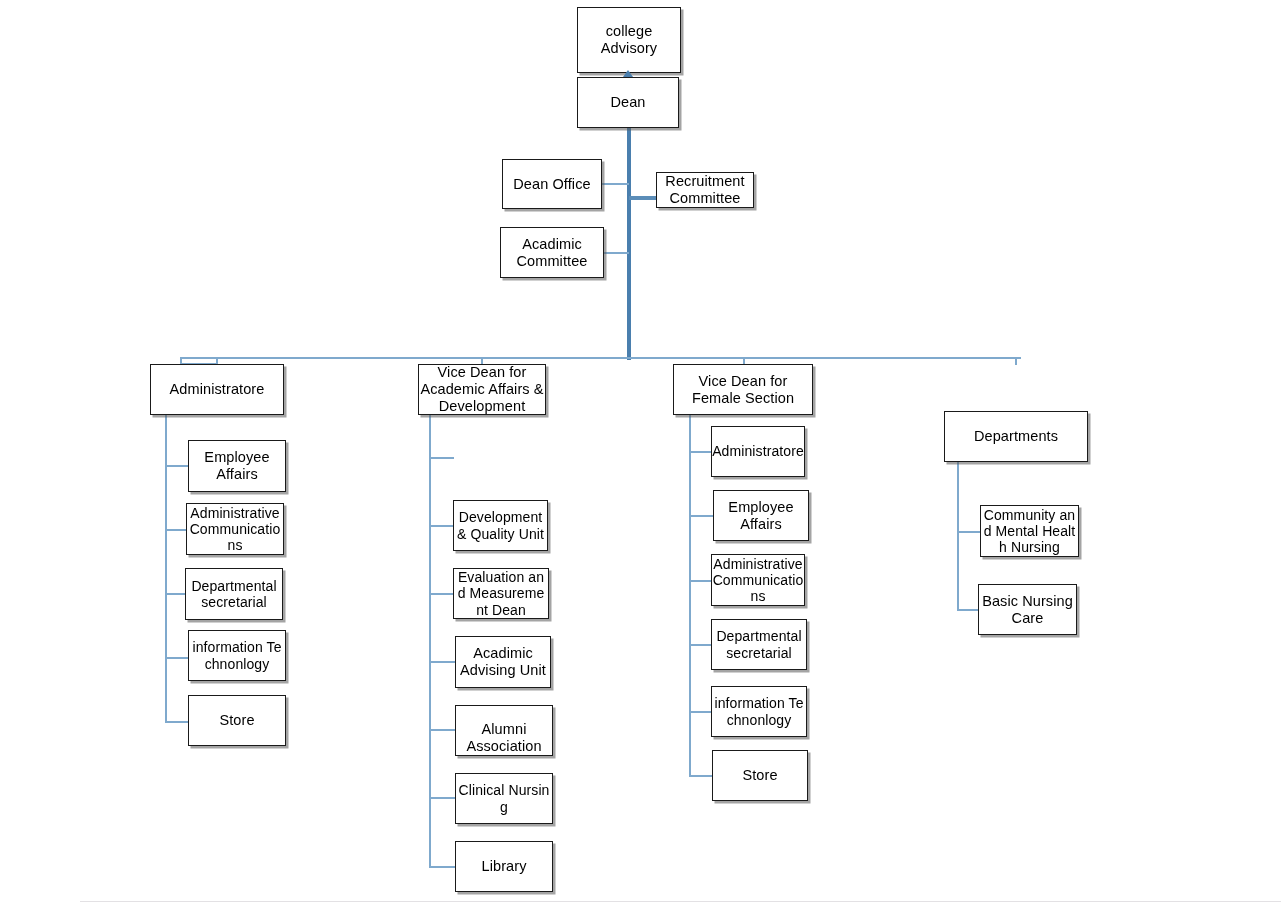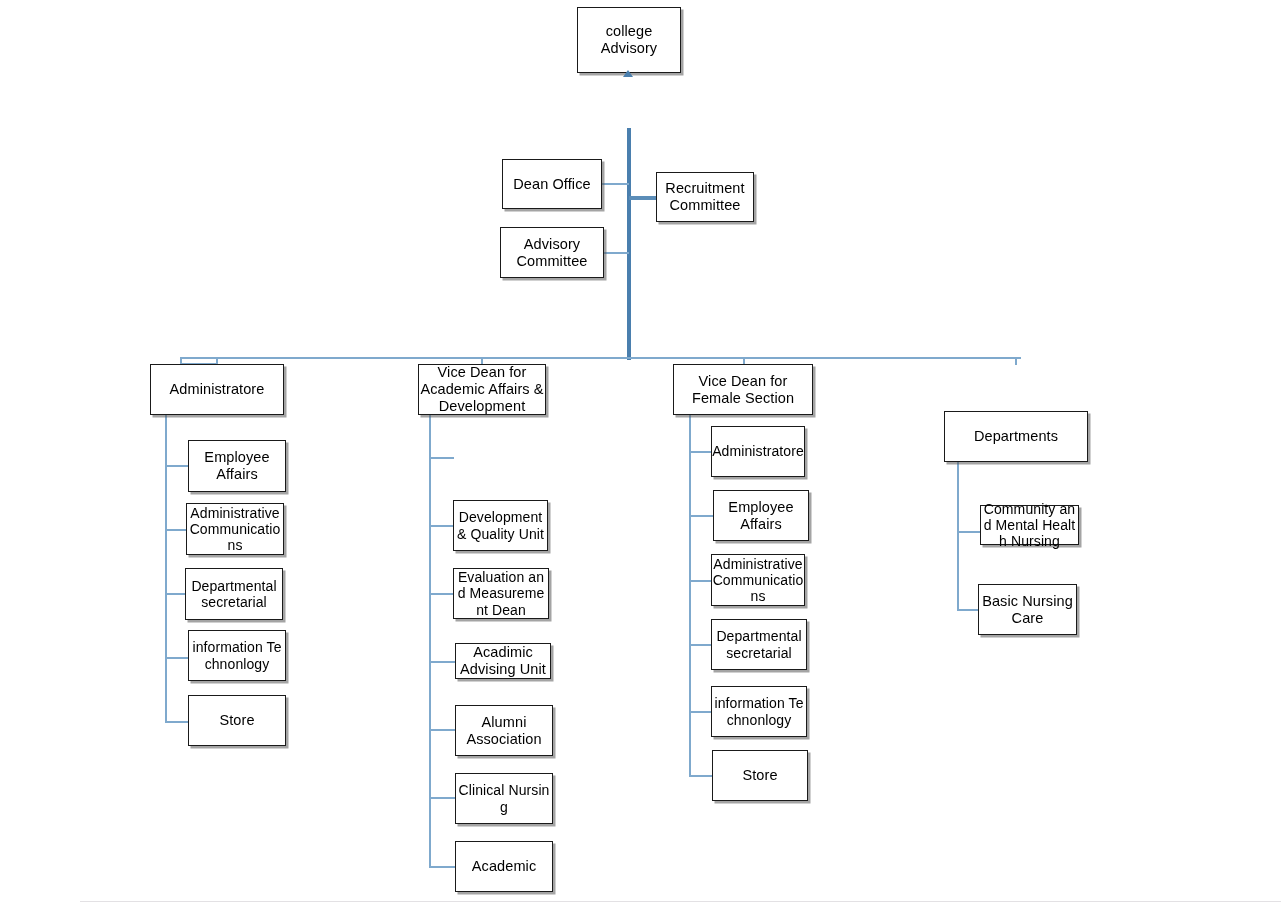--- a/index.html
+++ b/index.html
@@ -82,35 +82,38 @@
 <body>
 
 <div id="chart-canvas">
 
   <div class="node lead" style="left:577px; top:7px; width:104px; height:66px;">
     <span>college Advisory</span>
   </div>
 
   <div class="arrow-head" style="left:623px; top:70px;"></div>
 
+  <div class="node lead" style="left:577px; top:77px; width:102px; height:51px;">
+    <span>Dean</span>
+  </div>
 
   <div class="conn conn-v conn-trunk" style="left:627px; top:128px; width:4px; height:232px;"></div>
 
   <div class="conn conn-h conn-thin-h" style="left:602px; top:183px; width:27px;"></div>
   <div class="node lead" style="left:502px; top:159px; width:100px; height:50px;">
     <span>Dean Office</span>
   </div>
 
   <div class="conn conn-h conn-thin-h" style="left:602px; top:252px; width:27px;"></div>
   <div class="node lead" style="left:500px; top:227px; width:104px; height:51px;">
-    <span>Advisory Committee</span>
+    <span>Acadimic Committee</span>
   </div>
 
   <div class="conn conn-h" style="left:629px; top:196px; width:27px; height:4px;"></div>
-  <div class="node lead" style="left:656px; top:172px; width:98px; height:50px;">
+  <div class="node lead" style="left:656px; top:172px; width:98px; height:36px;">
     <span>Recruitment Committee</span>
   </div>
 
   <div class="conn conn-h conn-thin-h" style="left:180px; top:357px; width:841px;"></div>
 
   <div class="conn conn-v conn-thin-v" style="left:180px; top:357px; height:8px;"></div>
   <div class="conn conn-v conn-thin-v" style="left:481px; top:357px; height:8px;"></div>
   <div class="conn conn-v conn-thin-v" style="left:743px; top:357px; height:8px;"></div>
   <div class="conn conn-v conn-thin-v" style="left:1015px; top:357px; height:8px;"></div>
 
@@ -160,37 +163,37 @@
   <div class="node tight" style="left:453px; top:500px; width:95px; height:51px;">
     <span>Development &amp; Quality Unit</span>
   </div>
 
   <div class="conn conn-h conn-thin-h" style="left:429px; top:593px; width:24px;"></div>
   <div class="node tight" style="left:453px; top:568px; width:96px; height:51px;">
     <span>Evaluation and Measurement Dean</span>
   </div>
 
   <div class="conn conn-h conn-thin-h" style="left:429px; top:661px; width:26px;"></div>
-  <div class="node" style="left:455px; top:636px; width:96px; height:36px;margin-top:7px;">
+  <div class="node" style="left:455px; top:636px; width:96px; height:52px;">
     <span>Acadimic Advising Unit</span>
   </div>
 
   <div class="conn conn-h conn-thin-h" style="left:429px; top:729px; width:26px;"></div>
-  <div class="node" style="left:455px; top:705px; width:98px; height:51px;">
+  <div class="node" style="left:455px; top:705px; width:98px; height:51px;align-items:flex-end;">
     <span>Alumni Association</span>
   </div>
 
   <div class="conn conn-h conn-thin-h" style="left:429px; top:797px; width:26px;"></div>
   <div class="node tight" style="left:455px; top:773px; width:98px; height:51px;">
     <span>Clinical Nursing</span>
   </div>
 
   <div class="conn conn-h conn-thin-h" style="left:429px; top:866px; width:26px;"></div>
   <div class="node" style="left:455px; top:841px; width:98px; height:51px;">
-    <span>Academic</span>
+    <span>Library</span>
   </div>
 
   <div class="node lead" style="left:673px; top:364px; width:140px; height:51px;">
     <span>Vice Dean for Female Section</span>
   </div>
 
   <div class="conn conn-v conn-thin-v" style="left:689px; top:415px; height:362px;"></div>
 
   <div class="conn conn-h conn-thin-h" style="left:689px; top:451px; width:22px;"></div>
   <div class="node tight" style="left:711px; top:426px; width:94px; height:51px;">
@@ -224,21 +227,21 @@
 
   <div class="node lead" style="left:944px; top:364px; width:144px; height:51px;margin-top:47px;">
     <span>Departments</span>
   </div>
 
   <div class="conn conn-v conn-thin-v" style="left:957px; top:415px; height:196px;"></div>
 
   <div class="conn conn-h conn-thin-h" style="left:957px; top:457px; width:21px;"></div>
 
   <div class="conn conn-h conn-thin-h" style="left:957px; top:531px; width:23px;"></div>
-  <div class="node tight" style="left:980px; top:505px; width:99px; height:40px;">
+  <div class="node tight" style="left:980px; top:505px; width:99px; height:52px;">
     <span>Community and Mental Health Nursing</span>
   </div>
 
   <div class="conn conn-h conn-thin-h" style="left:957px; top:609px; width:21px;"></div>
   <div class="node" style="left:978px; top:584px; width:99px; height:51px;">
     <span>Basic Nursing Care</span>
   </div>
 
   <div class="page-rule"></div>
 

